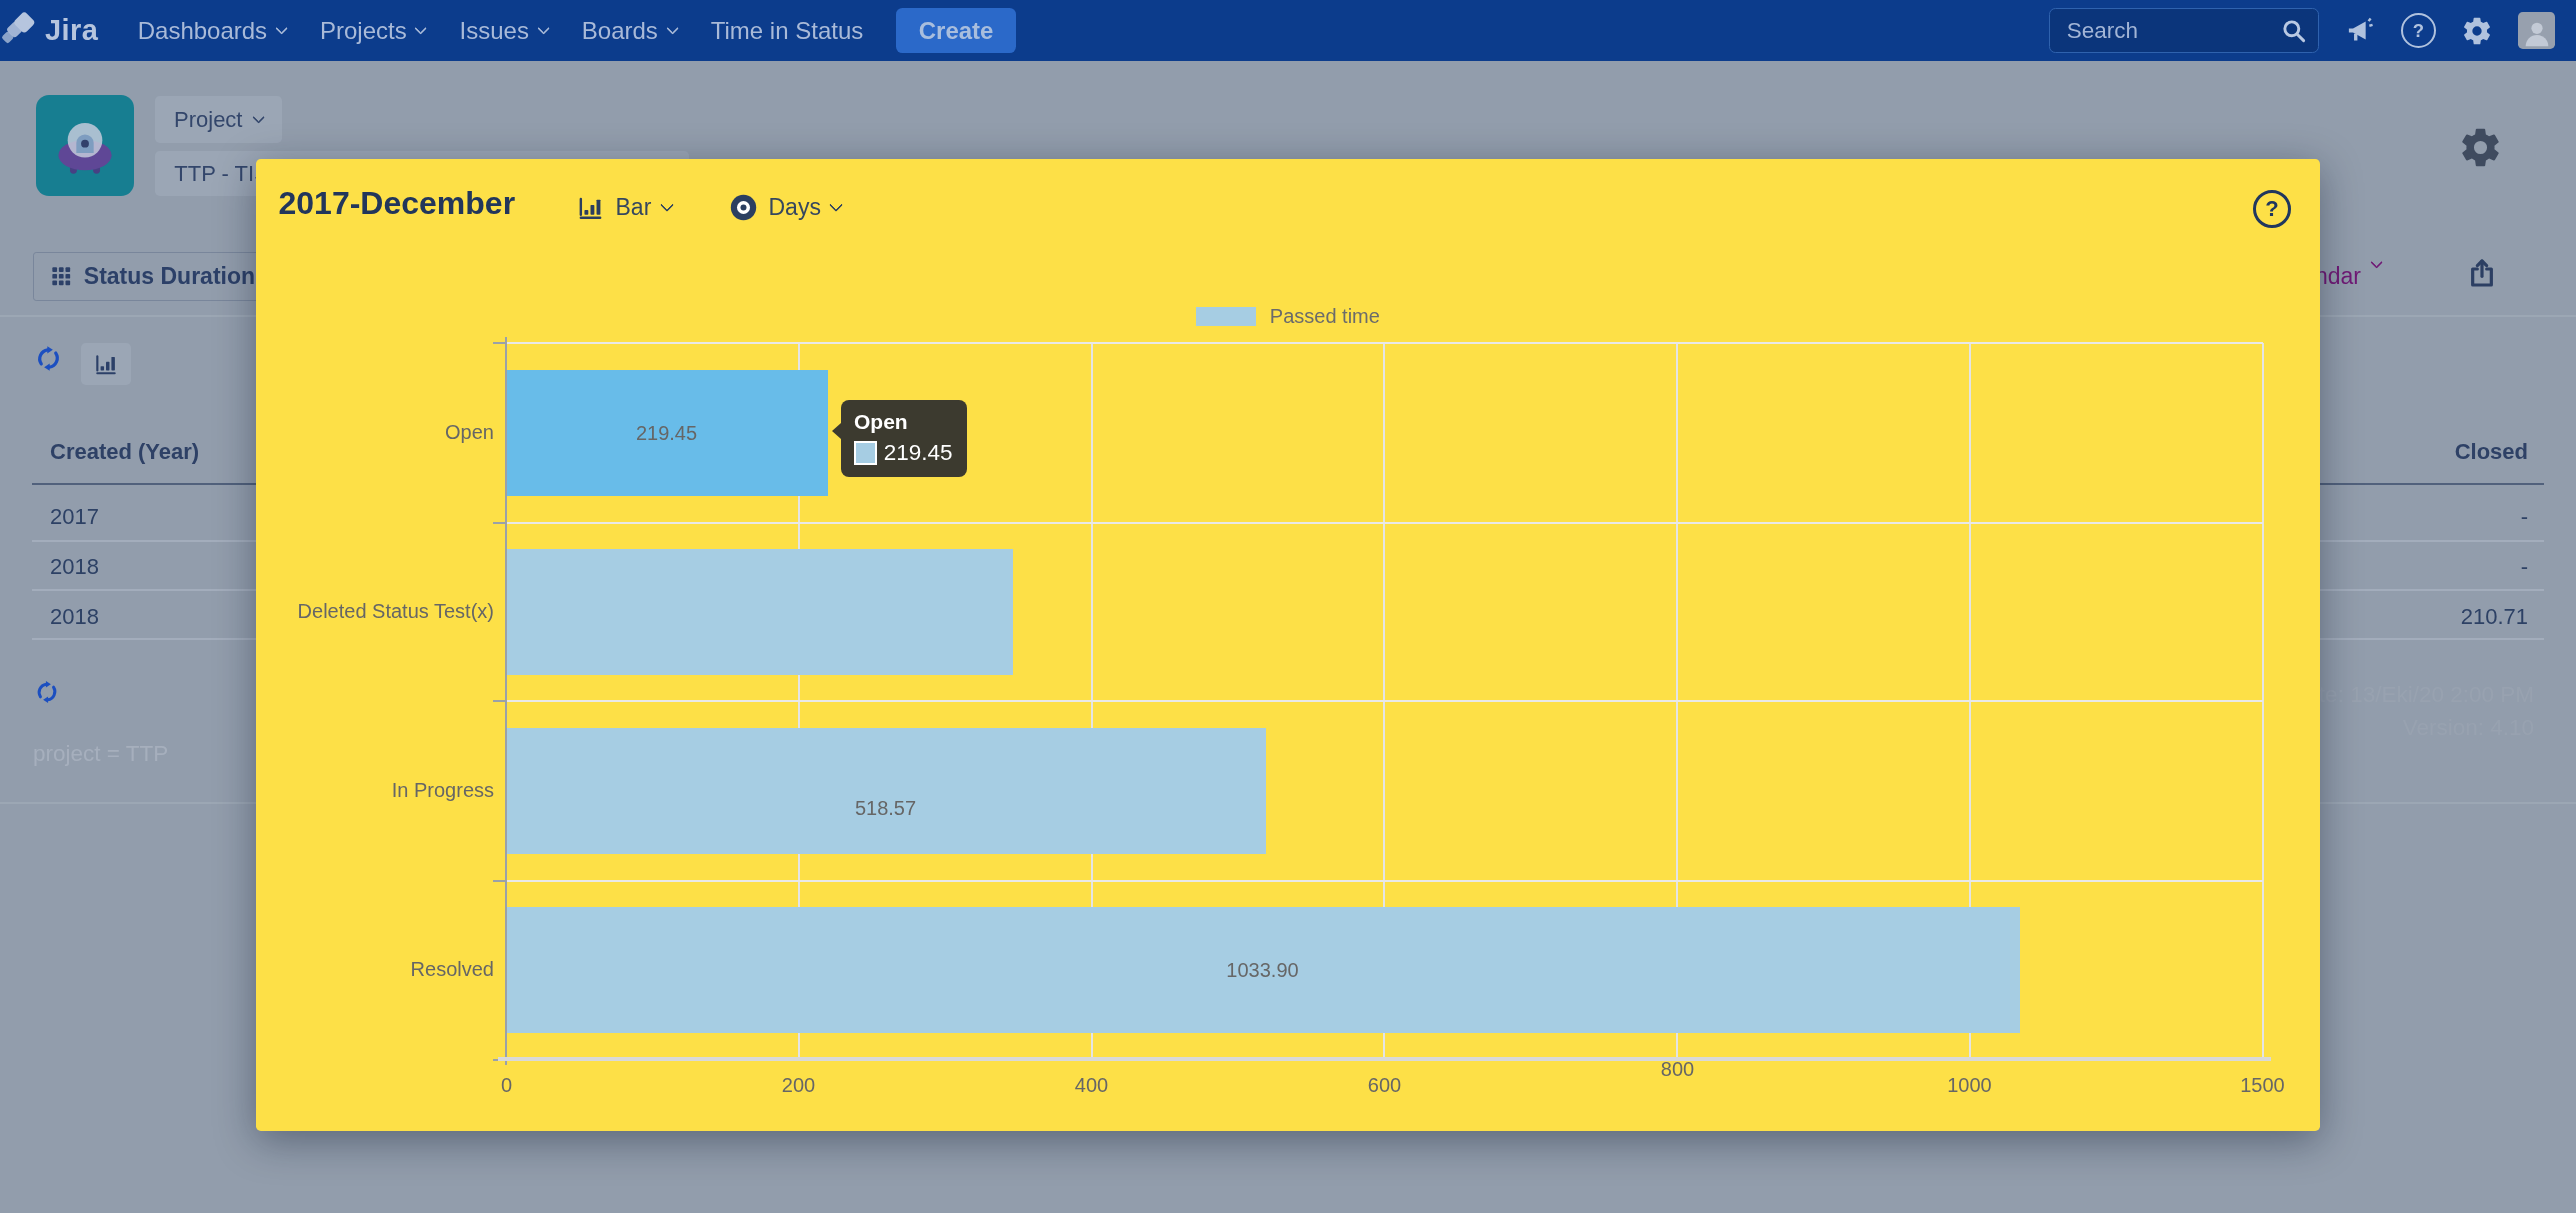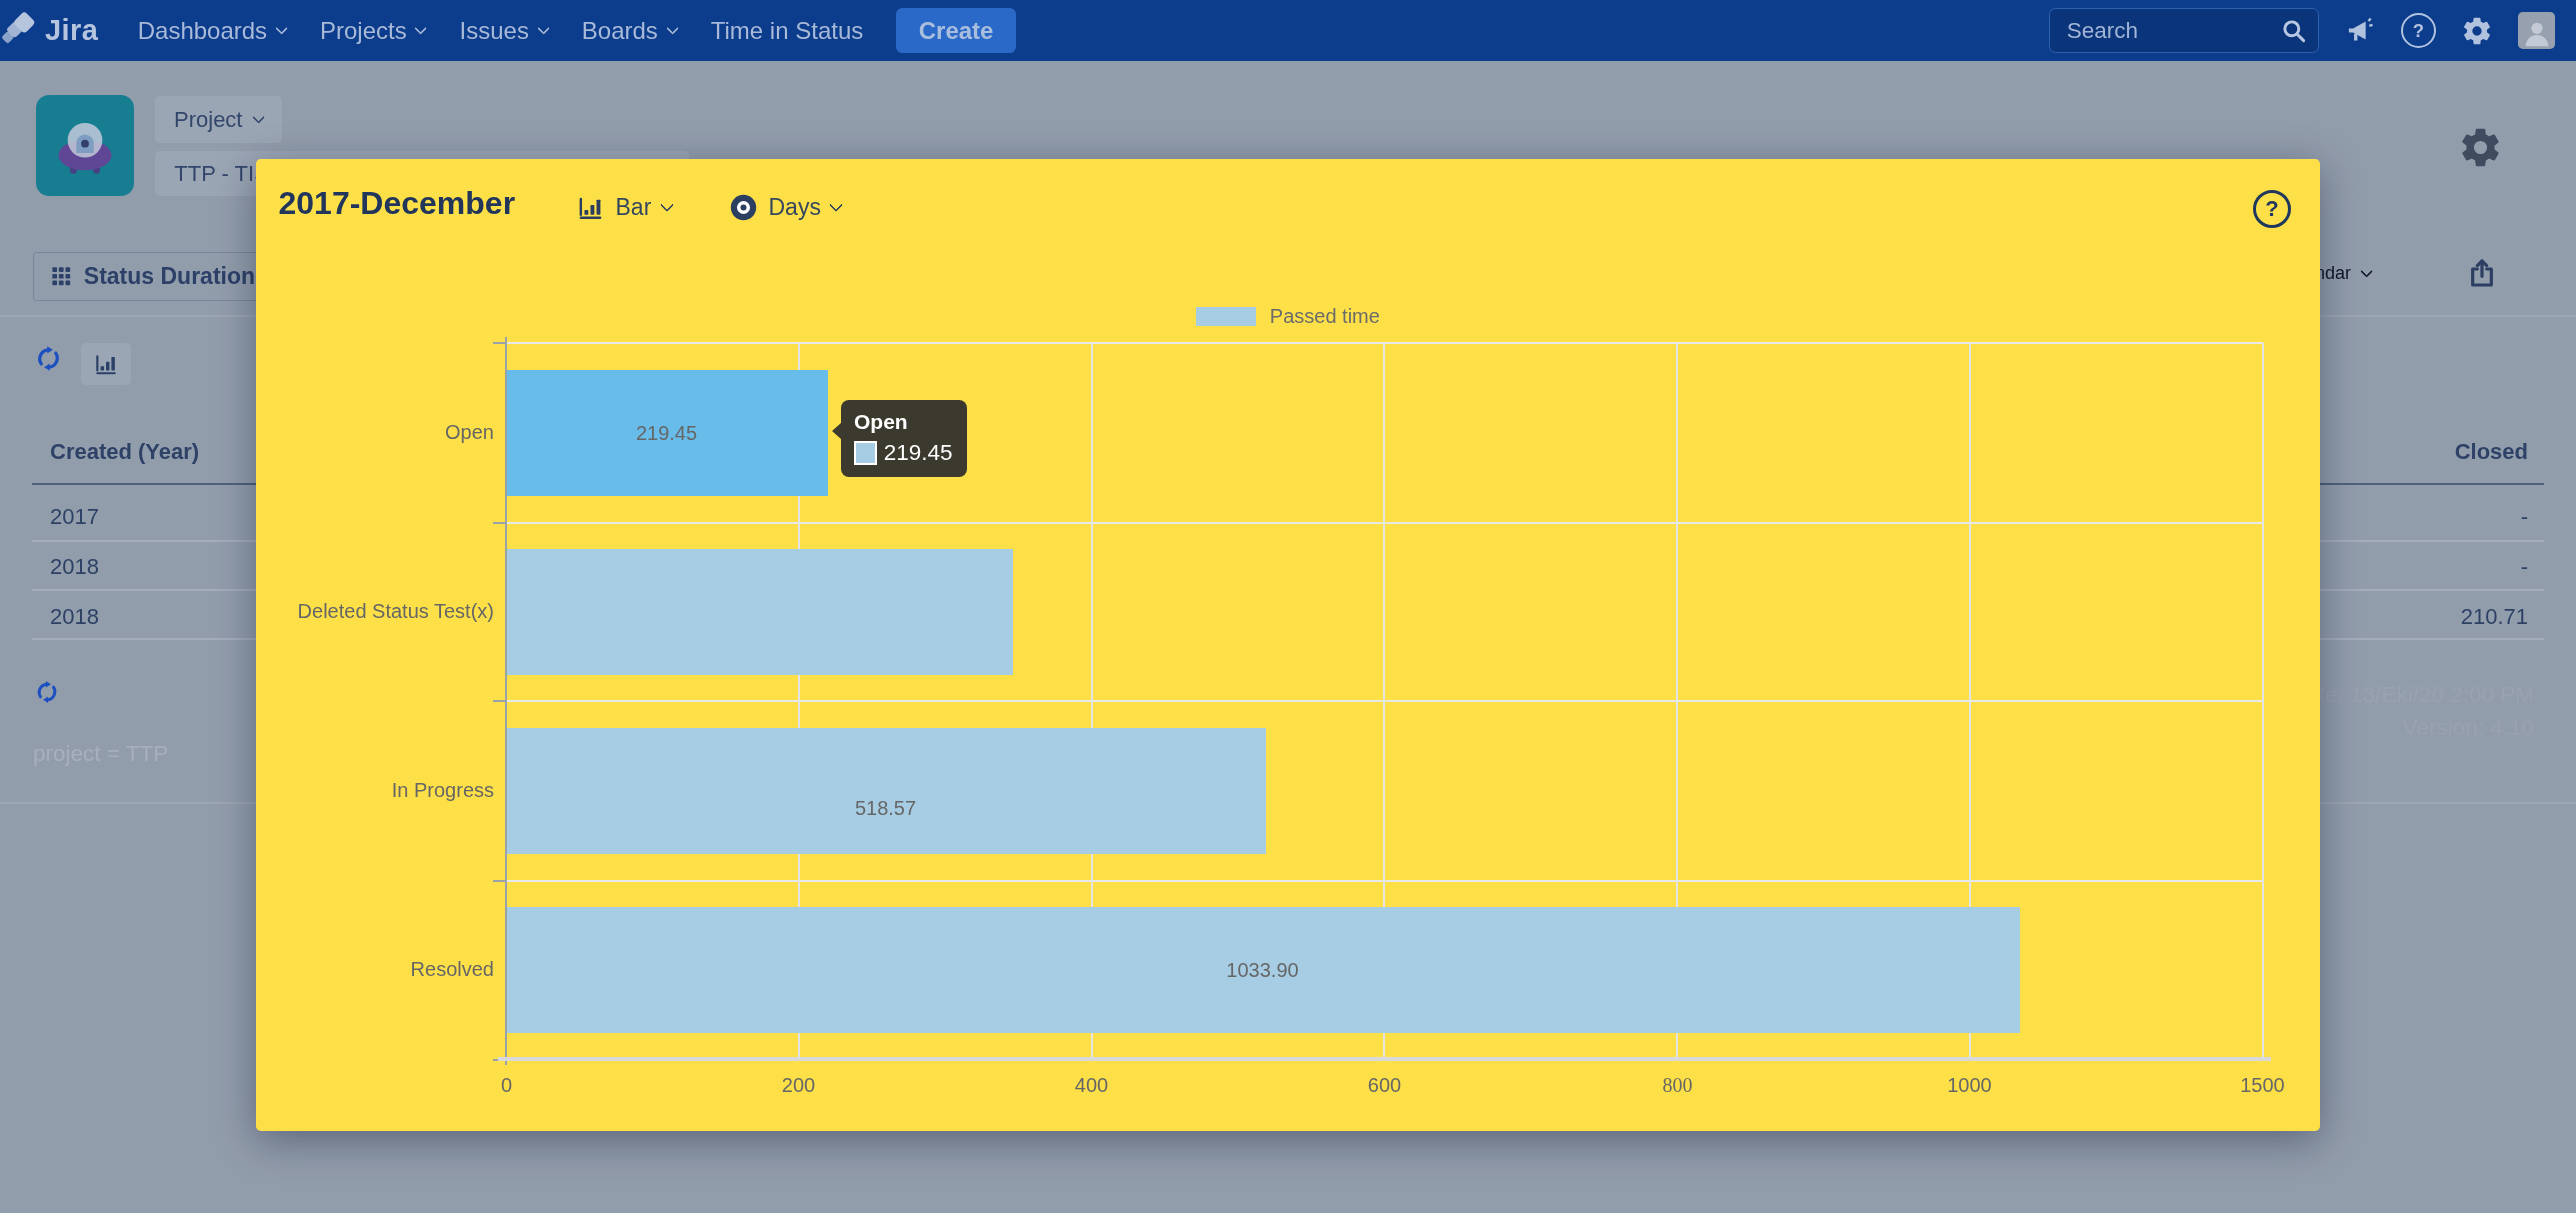--- a/index.html
+++ b/index.html
@@ -50,21 +50,21 @@
   .hdivider{position:absolute;left:0;width:2576px;height:1.6px;background:#9ca7b4;}
   .icon-btn-gray{position:absolute;left:81px;top:282px;width:50px;height:42px;background:#9ba6b5;border-radius:4.8px;display:flex;align-items:center;justify-content:center;color:#2c4068;cursor:pointer;}
   .refresh{position:absolute;color:#1c4fc0;cursor:pointer;}
   .tbl-head{position:absolute;font-size:22px;font-weight:700;color:#2e4166;}
   .tbl-underline{position:absolute;left:32px;top:422px;width:2512px;height:2.4px;background:#51617c;}
   .row-line{position:absolute;left:32px;width:2512px;height:1.6px;background:#a3adbc;}
   .cell{position:absolute;font-size:22px;color:#2d4165;}
   .cell-r{text-align:right;right:48px;width:242px;}
   .muted{position:absolute;color:#a6afbd;font-size:22.5px;}
   .muted2{position:absolute;color:#98a2b0;font-size:22.5px;right:42px;text-align:right;width:483px;}
-  .cal-dd{position:absolute;left:2315px;top:202px;display:flex;align-items:center;gap:11.3px;color:#0f172a;font-size:18px;cursor:pointer;}
+  .cal-dd{position:absolute;left:2315px;top:202px;display:flex;gap:11.3px;color:#701a75;font-size:23px;cursor:pointer;}
   .share-ic{position:absolute;left:2466px;top:196px;width:32px;height:32px;color:#2c3f63;cursor:pointer;}
   .big-gear{position:absolute;left:2458px;top:64px;width:45px;height:45px;color:#3f4b5f;cursor:pointer;}
 
   
   .modal{
     position:absolute;left:256px;top:159px;width:2064px;height:972px;background:#fde047;border-radius:4.8px;
     box-shadow:0 9.7px 40px rgba(10,20,40,.40);
   }
   .modal-title{position:absolute;left:22.5px;top:26px;font-size:32px;font-weight:700;color:#22365b;}
   .ctl{position:absolute;top:34px;display:flex;align-items:center;gap:10.5px;color:#35475f;font-size:23px;cursor:pointer;}
@@ -317,21 +317,21 @@
       </div>
     </div>
   <div class="tick-label" style="left: -56px; top: 731px;">0</div>
       <div class="vgrid" style="left: 292px; height: 716px;"></div>
       <div class="tick-label" style="left: 236px; top: 731px;">200</div>
       <div class="vgrid" style="left: 585px; height: 716px;"></div>
       <div class="tick-label" style="left: 529px; top: 731px;">400</div>
       <div class="vgrid" style="left: 877px; height: 716px;"></div>
       <div class="tick-label" style="left: 822px; top: 731px;">600</div>
       <div class="vgrid" style="left: 1170px; height: 716px;"></div>
-      <div class="tick-label" style="left: 1115px; top: 731px; font-family: Liberation Serif, serif;">800</div>
+      <div class="tick-label" style="left: 1115px; top: 715px;">800</div>
       <div class="vgrid" style="left: 1463px; height: 716px;"></div>
       <div class="tick-label" style="left: 1407px; top: 731px;">1000</div>
       <div class="vgrid" style="left: 1756px; height: 716px;"></div>
       <div class="tick-label" style="left: 1700px; top: 731px;">1500</div>
       <div class="hgrid" style="top: -0.8px; width: 1757px;"></div>
       <div class="ytick" style="top: -0.8px;"></div>
       <div class="hgrid" style="top: 179px; width: 1757px;"></div>
       <div class="ytick" style="top: 179px;"></div>
       <div class="hgrid" style="top: 357px; width: 1757px;"></div>
       <div class="ytick" style="top: 357px;"></div>

